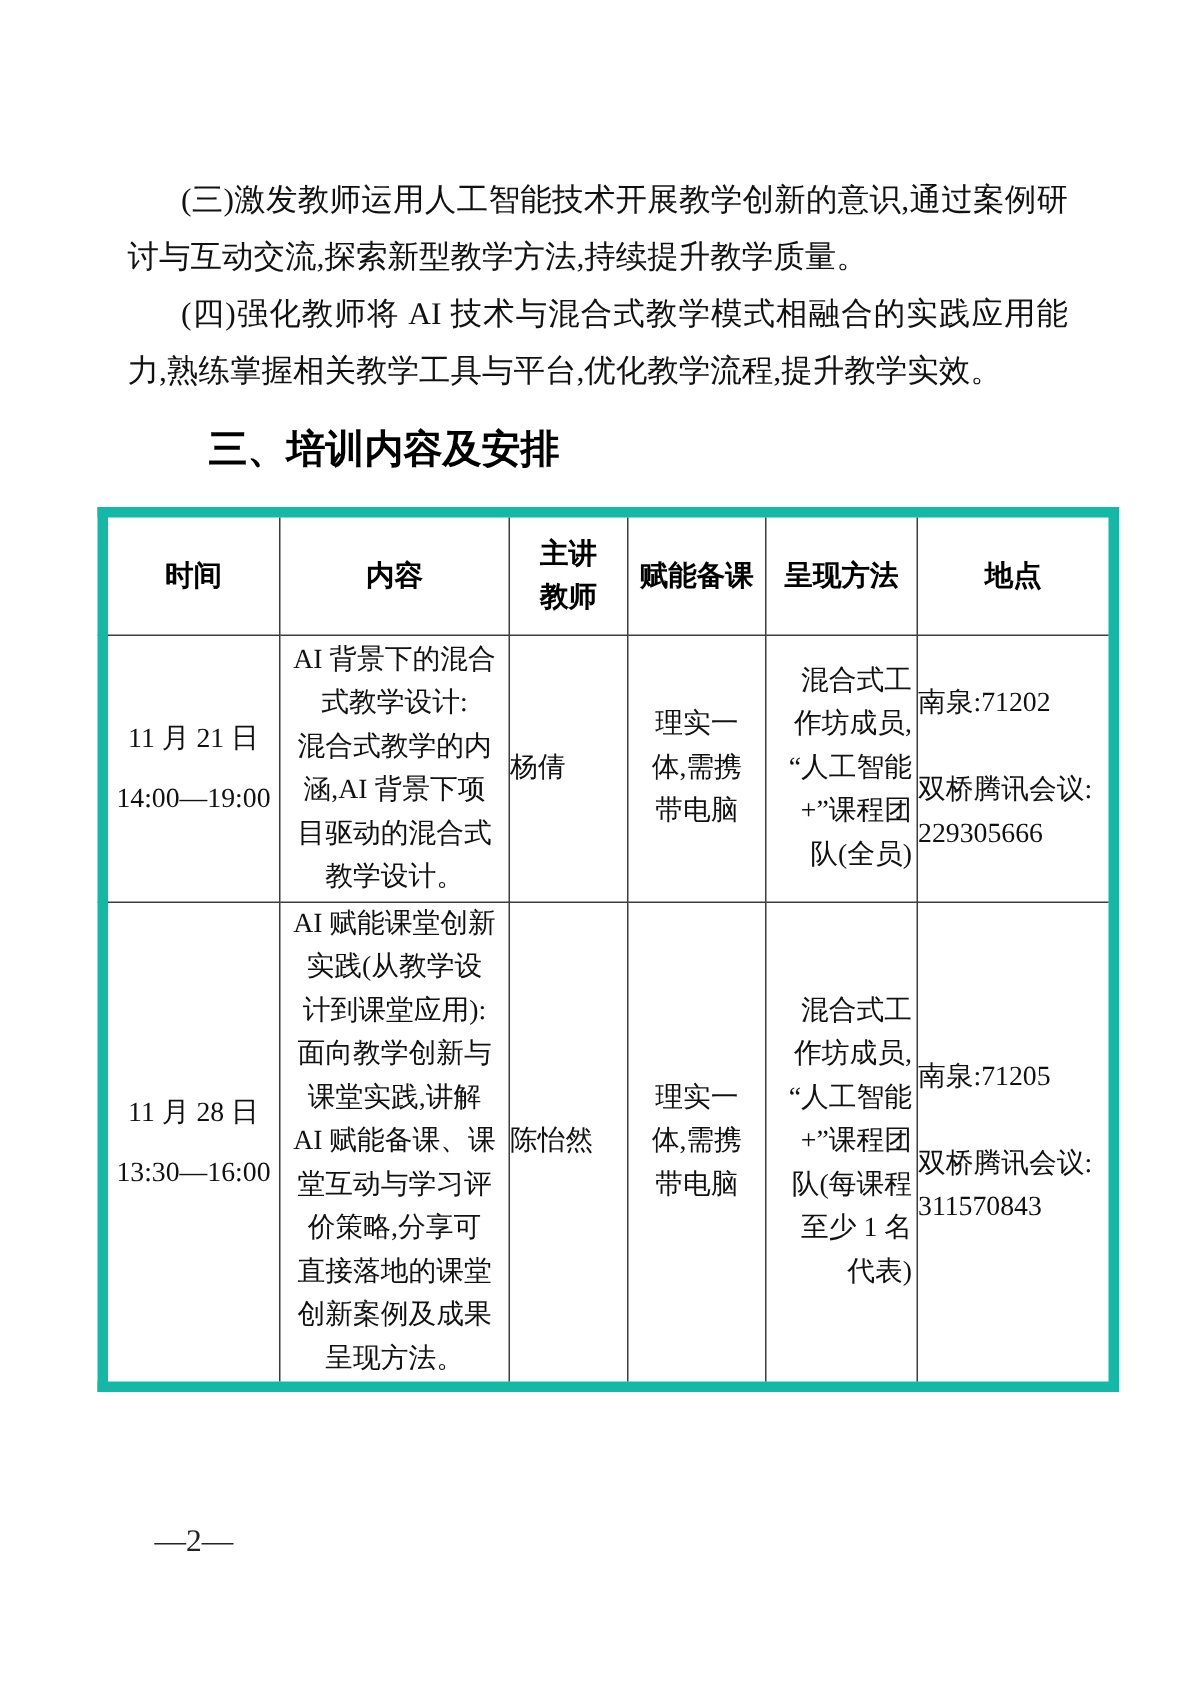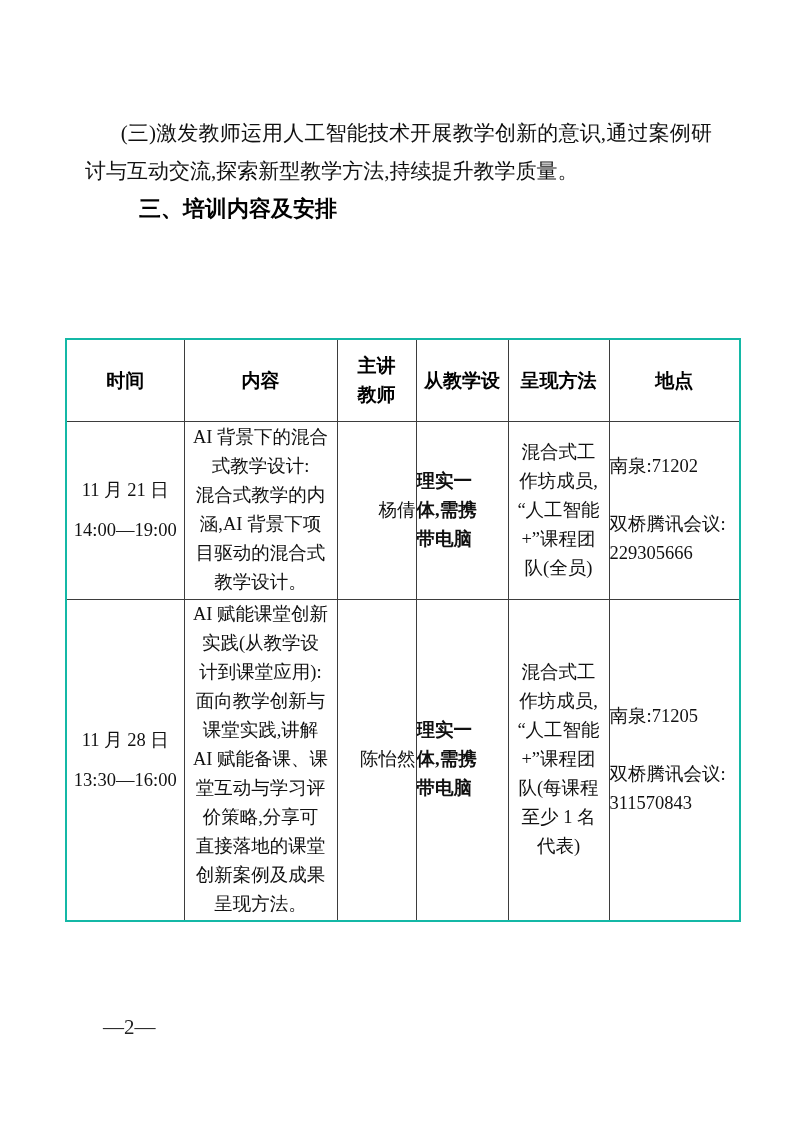--- a/index.html
+++ b/index.html
@@ -19,35 +19,35 @@
     top: 114px;
     width: 627px;
     font-size: 21px;
     line-height: 38px;
     text-align: justify;
   }
   .para { text-indent: 1.7em; }
   .section-heading {
     font-family: "Liberation Sans", "DejaVu Sans", sans-serif;
     font-weight: bold;
-    font-size: 22px;
+    font-size: 26px;
     line-height: 34px;
     margin-left: 54px;
-    margin-top: 2px;
+    margin-top: 16px;
     color: #000000;
     text-align: left;
   }
   table.schedule {
     position: absolute;
     left: 65px;
     top: 338px;
     width: 674px;
     border-collapse: collapse;
     table-layout: fixed;
-    border: 2px solid #14b8a6;
+    border: 7px solid #14b8a6;
   }
   .schedule th, .schedule td {
     border: 1px solid #3d3d3d;
     vertical-align: middle;
     font-size: 18.5px;
     line-height: 29px;
     white-space: pre;
     overflow: hidden;
     color: #111111;
   }
@@ -56,59 +56,60 @@
     font-weight: bold;
     font-size: 19px;
     text-align: center;
     color: #000000;
   }
   .r-head { height: 82px; }
   .r-1 { height: 173px; }
   .r-2 { height: 322px; }
   td.c-time { text-align: center; line-height: 40px; }
   td.c-content { text-align: center; padding: 0 4px; }
-  td.c-teacher { text-align: right; }
-  td.c-method { text-align: left; font-weight: bold; }
-  td.c-participants { text-align: center; padding: 16px 3px; }
+  td.c-teacher { text-align: left; }
+  td.c-method { text-align: center; }
+  td.c-participants { text-align: right; padding: 16px 3px; }
   td.c-location { text-align: left; }
   .page-number {
     position: absolute;
     left: 103px;
     top: 1012px;
     font-size: 21px;
     line-height: 30px;
     color: #222222;
   }
 </style>
 </head>
 <body>
 
 <div class="page">
 
   <div class="body-text">
     <p class="para">(三)激发教师运用人工智能技术开展教学创新的意识,通过案例研讨与互动交流,探索新型教学方法,持续提升教学质量。</p>
+    <p class="para">(四)强化教师将 AI 技术与混合式教学模式相融合的实践应用能力,熟练掌握相关教学工具与平台,优化教学流程,提升教学实效。</p>
     <h3 class="section-heading">三、培训内容及安排</h3>
   </div>
 
   <table class="schedule">
     <colgroup>
       <col style="width:118px">
       <col style="width:153px">
       <col style="width:79px">
       <col style="width:92px">
       <col style="width:101px">
       <col style="width:131px">
     </colgroup>
     <thead>
       <tr class="r-head">
         <th>时间</th>
         <th>内容</th>
         <th>主讲
 教师</th>
-        <th>从教学设</th>
+        <th>赋能备课</th>
         <th>呈现方法</th>
         <th>地点</th>
       </tr>
     </thead>
     <tbody>
       <tr class="r-1">
         <td class="c-time">11 月 21 日
 14:00—19:00</td>
         <td class="c-content">AI 背景下的混合
 式教学设计:

